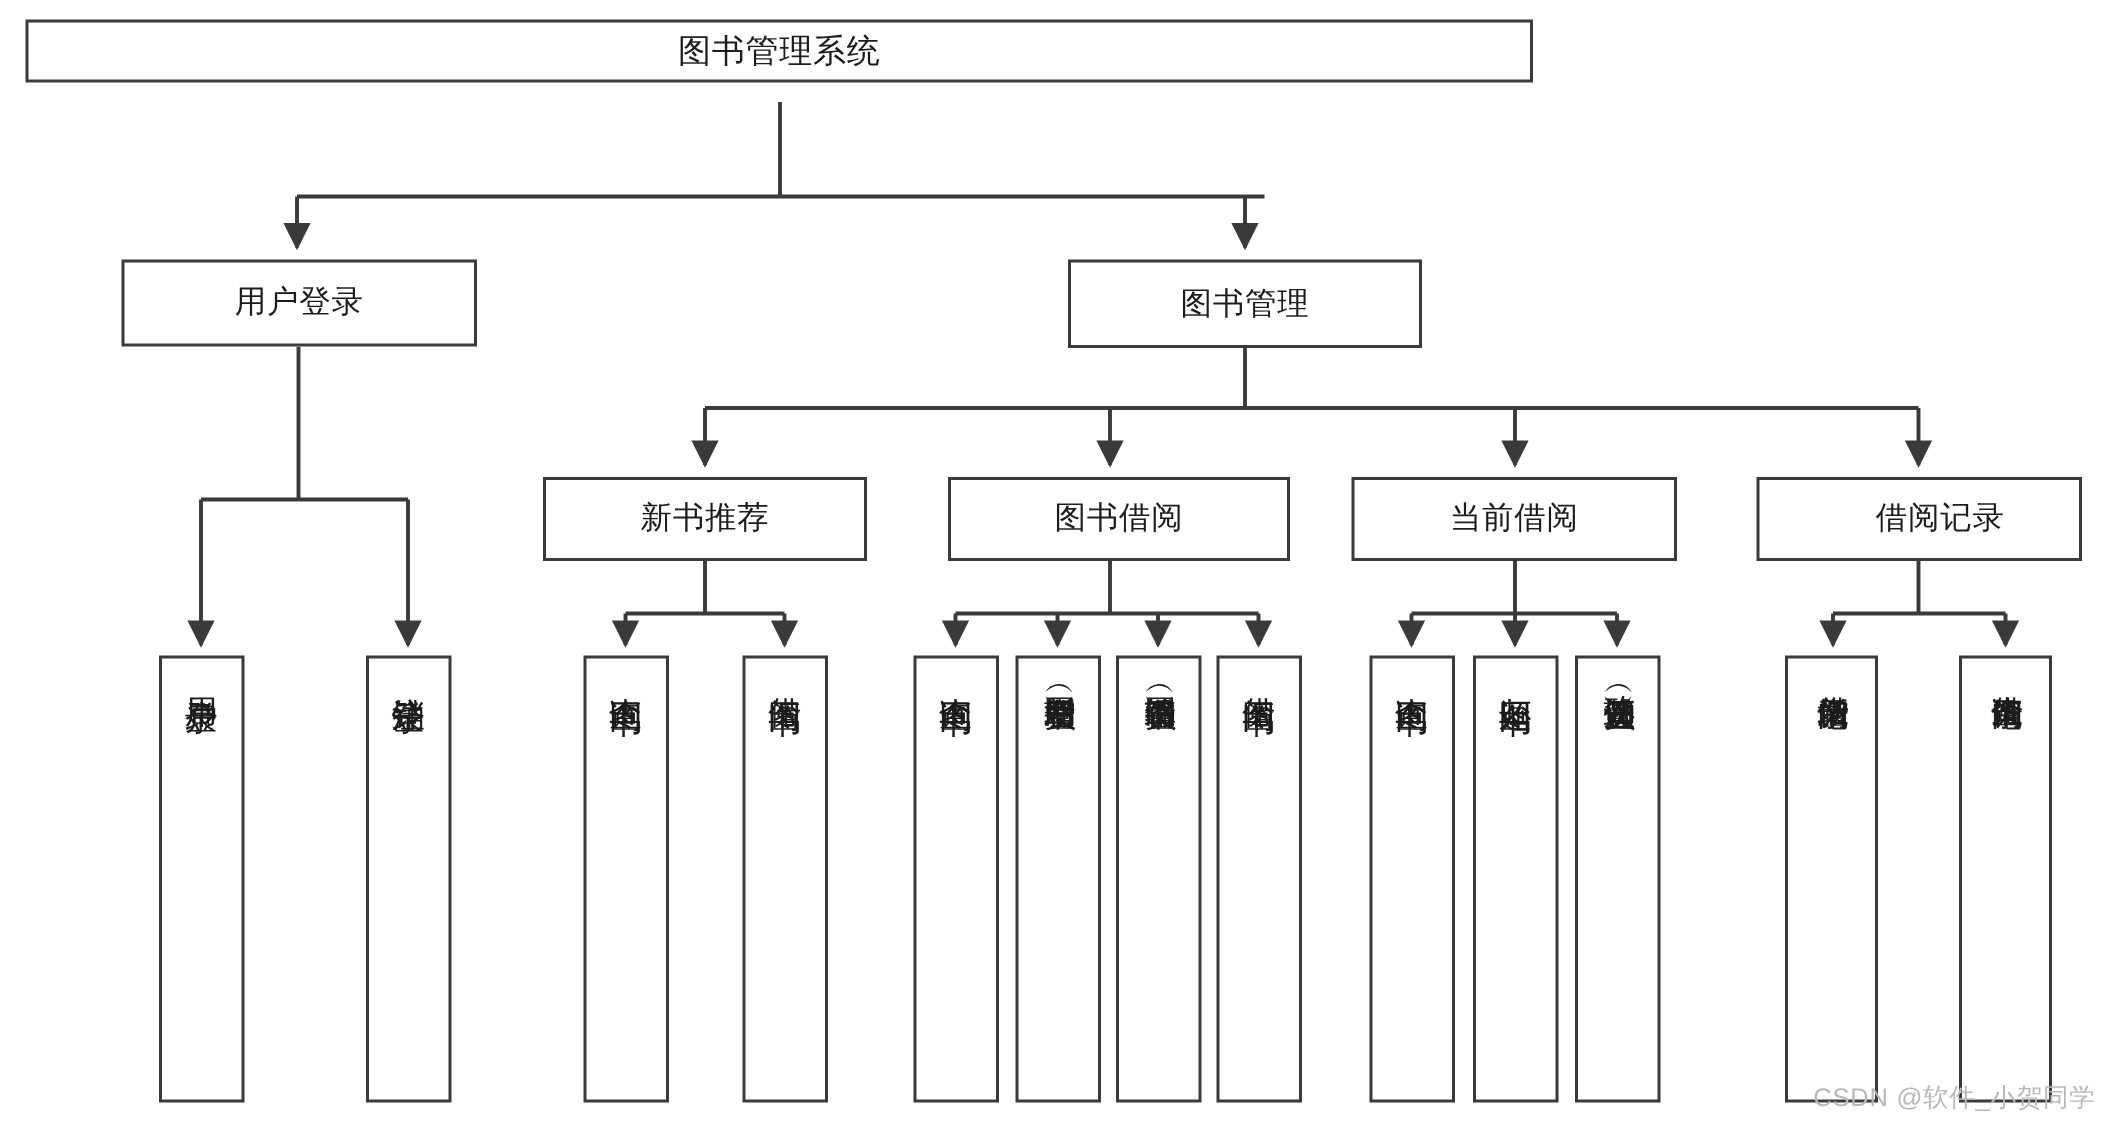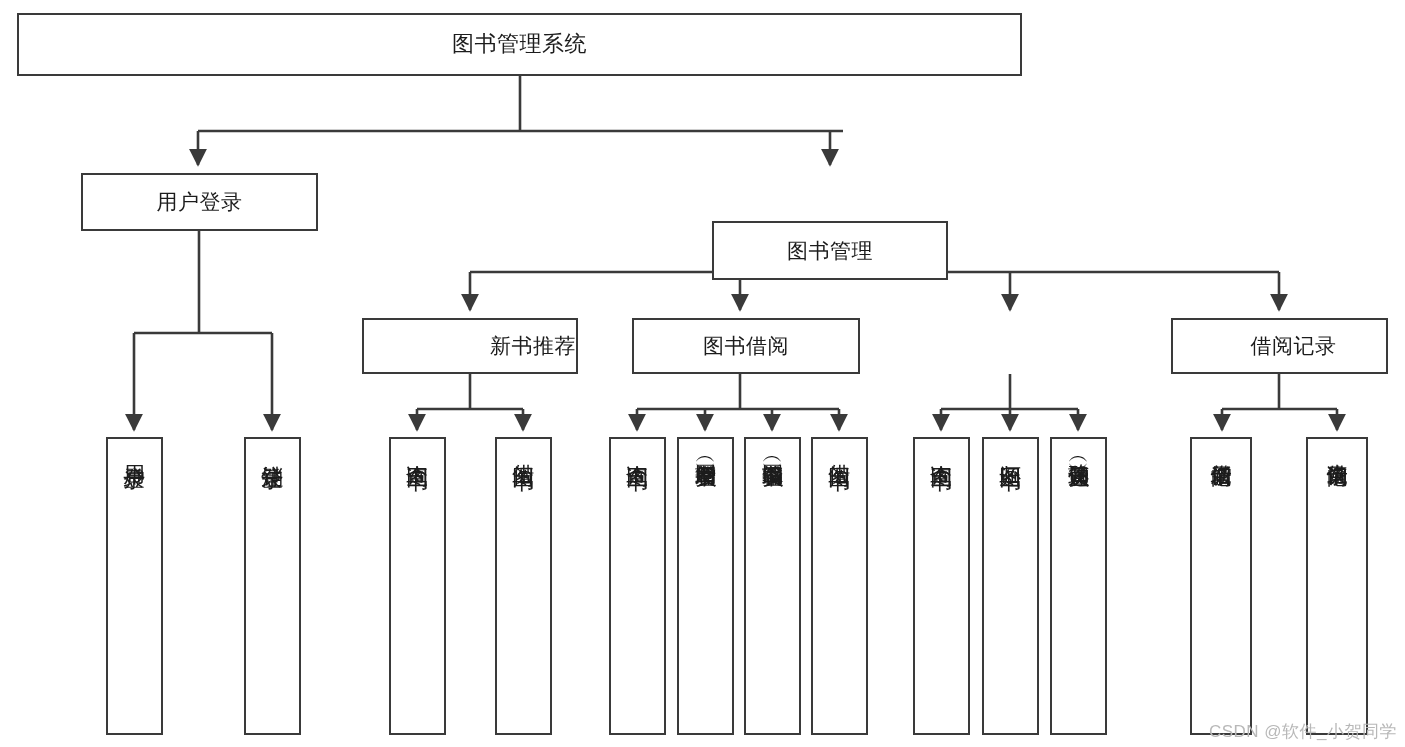--- a/index.html
+++ b/index.html
@@ -122,37 +122,40 @@
       <path d="M 1010 409 L 1010 430" marker-end="url(#arrow)"></path>
       <path d="M 1078 409 L 1078 430" marker-end="url(#arrow)"></path>
 
       <path d="M 1279 374 L 1279 409"></path>
       <path d="M 1222 409 L 1337 409"></path>
       <path d="M 1222 409 L 1222 430" marker-end="url(#arrow)"></path>
       <path d="M 1337 409 L 1337 430" marker-end="url(#arrow)"></path>
     </g>
   </svg>
 
-  <div class="node h-node root" style="left:17px; top:13px; width:1005px; height:63px;">
+  <div class="node h-node root" style="left:17px; top:13px; width:1005px; height:42px;">
     <span class="lbl">图书管理系统</span>
   </div>
 
   <div class="node h-node" style="left:81px; top:173px; width:237px; height:58px;">
     <span class="lbl">用户登录</span>
   </div>
-  <div class="node h-node" style="left:712px; top:173px; width:236px; height:59px;margin-top:48px;">
+  <div class="node h-node" style="left:712px; top:173px; width:236px; height:59px;">
     <span class="lbl">图书管理</span>
   </div>
 
-  <div class="node h-node" style="left:362px; top:318px; width:216px; height:56px;justify-content:flex-end;">
+  <div class="node h-node" style="left:362px; top:318px; width:216px; height:56px;">
     <span class="lbl">新书推荐</span>
   </div>
   <div class="node h-node" style="left:632px; top:318px; width:228px; height:56px;">
     <span class="lbl">图书借阅</span>
   </div>
+  <div class="node h-node" style="left:901px; top:318px; width:217px; height:56px;">
+    <span class="lbl">当前借阅</span>
+  </div>
   <div class="node h-node" style="left:1171px; top:318px; width:217px; height:56px;padding-left:28px;">
     <span class="lbl">借阅记录</span>
   </div>
 
   <div class="node v-node" style="left:106px; top:437px; width:57px; height:298px;">
     <span class="lbl">用户登录</span>
   </div>
   <div class="node v-node" style="left:244px; top:437px; width:57px; height:298px;">
     <span class="lbl">注销登录</span>
   </div>

